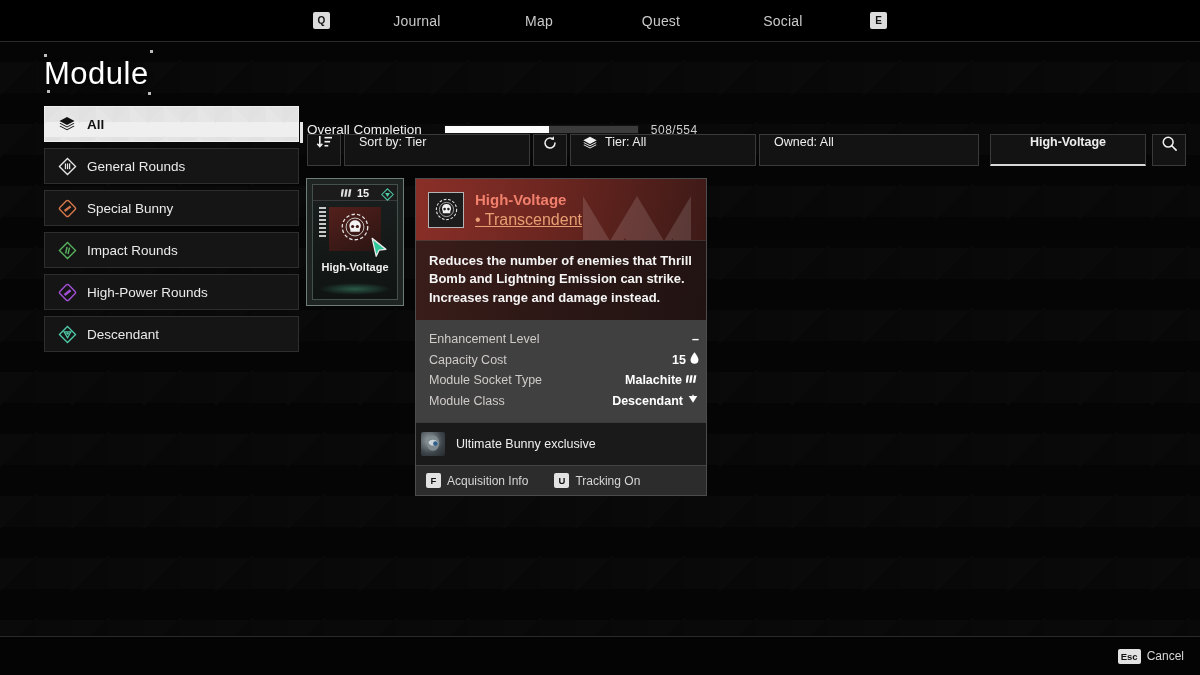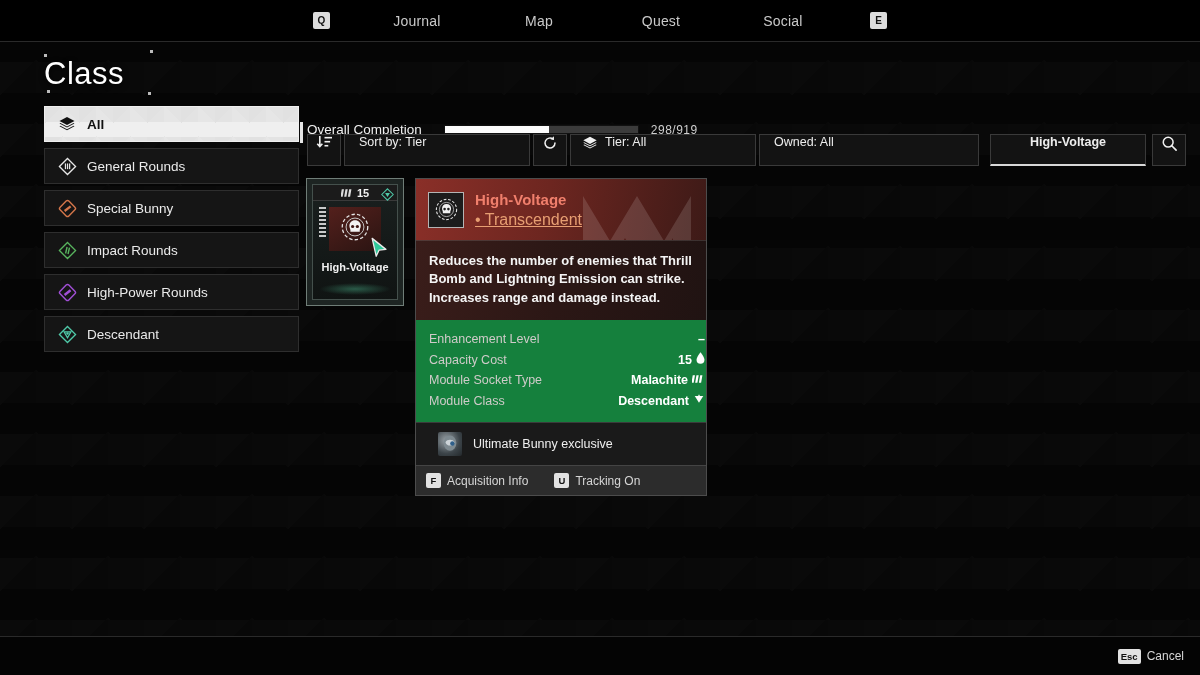--- a/index.html
+++ b/index.html
@@ -161,27 +161,27 @@
   }
   .tip-title { font-size: 15px; font-weight: bold; color: #f07f6c; line-height: 1.25; }
   .tip-sub { font-size: 16px; color: #e79e72; margin-top: 1px; text-decoration: underline; }
   .tip-desc {
     position: relative; overflow: hidden;
     background: linear-gradient(100deg,#3a1d1a 0%, #2b1715 50%, #201312 100%);
     padding: 11px 13px 13px 13px;
     font-size: 13px; font-weight: bold; color: #f4f4f4; line-height: 1.42;
     border-top: 1px solid rgba(255,255,255,.13);
   }
-  .tip-stats { background: #15803d; padding: 9px 1px 11px 13px; }
+  .tip-stats { background: #404040; padding: 9px 7px 11px 13px; }
   .stat-row { display: flex; justify-content: space-between; align-items: center; padding: 3px 0; }
   .stat-k { font-size: 12.5px; color: #cfcbc9; }
   .stat-v { font-size: 12.5px; color: #ffffff; font-weight: bold; display: flex; align-items: center; gap: 4px; }
   .tip-excl {
     background: #1a1a1a; border-top: 1px solid #3b3b3b;
-    padding: 9px 22px; display: flex; align-items: center; gap: 11px;
+    padding: 9px 5px; display: flex; align-items: center; gap: 11px;
   }
   .excl-av {
     width: 24px; height: 24px; flex:none; border-radius: 2px;
     background: radial-gradient(circle at 35% 35%, #9aa3a8, #3c4449 60%, #23282b);
     display:flex; align-items:center; justify-content:center;
   }
   .excl-lbl { font-size: 12.5px; color: #efefef; }
   .tip-keys {
     background: #2c2c2c; border-top: 1px solid #444;
     padding: 7px 10px; display: flex; align-items: center; gap: 26px;
@@ -208,21 +208,21 @@
 
   <div class="topnav">
     <span class="nav-keycap">Q</span>
     <div class="nav-tab">Journal</div>
     <div class="nav-tab">Map</div>
     <div class="nav-tab">Quest</div>
     <div class="nav-tab">Social</div>
     <span class="nav-keycap">E</span>
   </div>
 
-  <div class="page-title">Class</div>
+  <div class="page-title">Module</div>
   <i class="title-dot" style="left:44px;top:54px"></i>
   <i class="title-dot" style="left:150px;top:50px"></i>
   <i class="title-dot" style="left:47px;top:90px"></i>
   <i class="title-dot" style="left:148px;top:92px"></i>
 
   <div class="sidebar">
 
     <div class="side-item active">
       <span class="side-ic">
         <svg width="18" height="18" viewBox="0 0 18 18">
@@ -287,21 +287,21 @@
       </span>
       <span class="lbl">Descendant</span>
     </div>
   </div>
 
   <div class="completion">
     <span class="cl">Overall Completion</span>
     <span class="pbar">
       <i id="pbarfill" style="width: 53.8%;"></i>
     </span>
-    <span class="pcount">298/919</span>
+    <span class="pcount">508/554</span>
   </div>
 
   <div class="filters">
     <div class="fbox sq">
       <span>
         <svg width="17" height="15" viewBox="0 0 18 16">
             <path d="M4 1v11M1.3 9.3 4 12.4l2.7-3.1" stroke="#f0f0f0" stroke-width="1.7" fill="none"></path>
             <rect x="9" y="2" width="8" height="1.7" fill="#f0f0f0"></rect>
             <rect x="9" y="6.3" width="6" height="1.7" fill="#f0f0f0"></rect>
             <rect x="9" y="10.6" width="4" height="1.7" fill="#f0f0f0"></rect>

